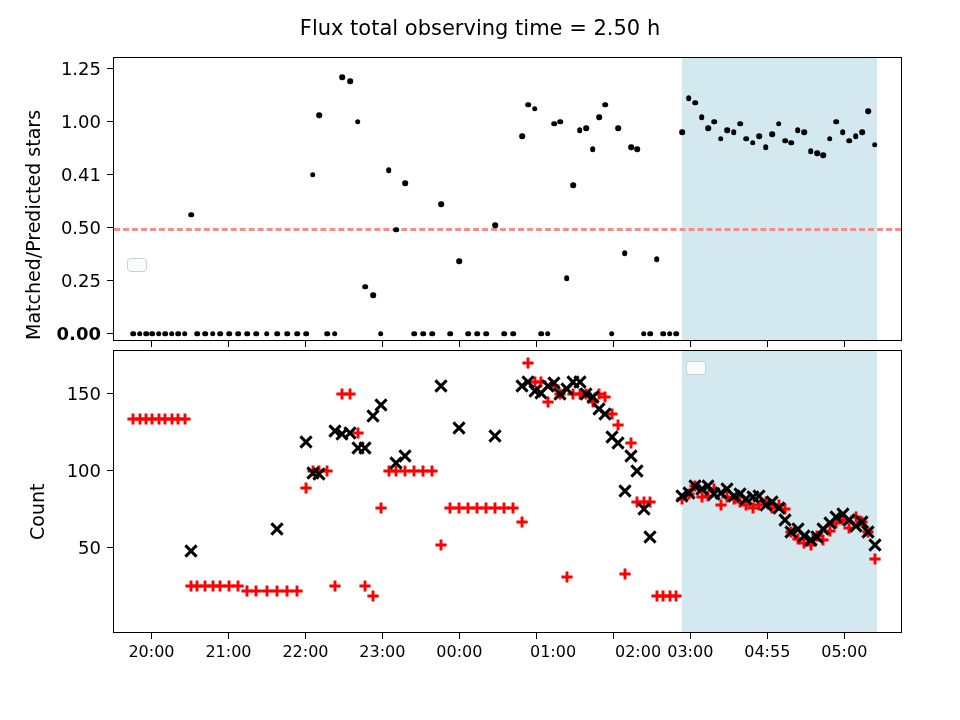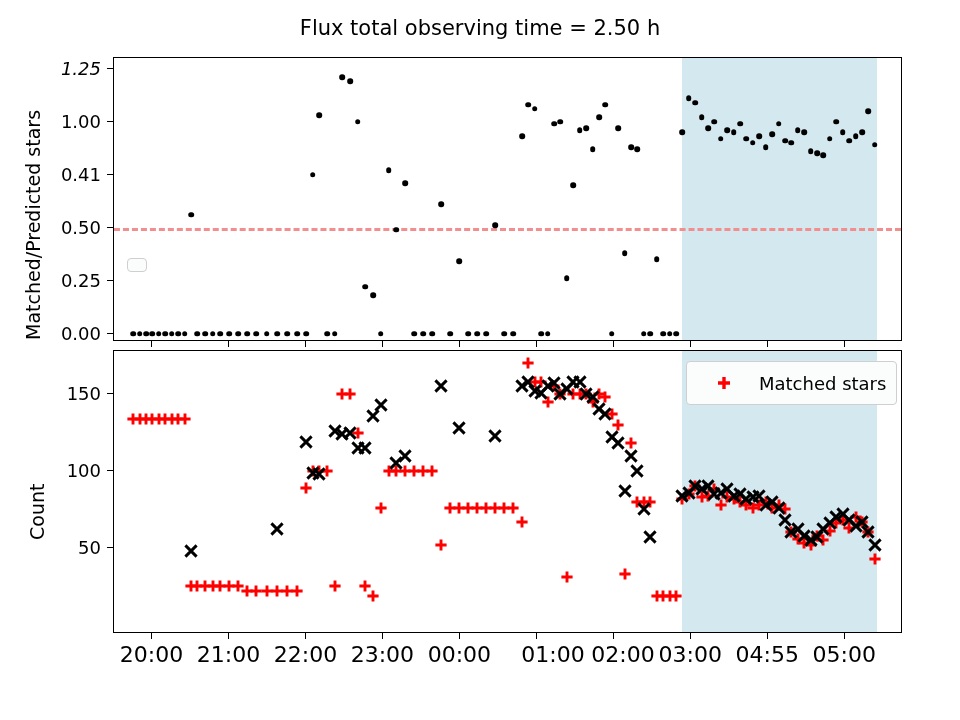--- a/index.html
+++ b/index.html
@@ -26,21 +26,21 @@
          font-size:21px;color:#000;}
 
   .ylab{position:absolute;transform-origin:0 0;white-space:nowrap;font-size:19px;}
   #ylab-top{left:22px;top:340px;transform:rotate(-90deg);}
   #ylab-bot{left:26px;top:540px;transform:rotate(-90deg);}
   #xlab{position:absolute;left:113px;top:676px;width:789px;text-align:center;font-size:19px;}
 
   .ytick{position:absolute;right:0;transform:translate(0,-50%);font-size:18px;
          text-align:right;white-space:nowrap;}
   .ytickmark{position:absolute;height:0;border-top:1.6px solid #000;width:6px;}
-  .xtick{position:absolute;transform:translate(-50%,0);font-size:22px;white-space:nowrap;}
+  .xtick{position:absolute;transform:translate(-50%,0);font-size:16px;white-space:nowrap;}
   .xtickmark{position:absolute;width:0;border-left:1.6px solid #000;height:6px;}
 
   .legend{position:absolute;box-sizing:border-box;background:#fbfcfc;
           border:1px solid #cfcfcf;border-radius:4px;padding:6px 10px 6px 8px;
           font-size:18px;}
   .legrow{display:flex;align-items:center;height:30px;}
   .legkey{width:58px;display:flex;align-items:center;justify-content:center;}
   .legtxt{padding-left:6px;white-space:nowrap;}
   .dashkey{width:46px;height:0;border-top:3px dashed #f28e8e;}
   .dotkey{width:6px;height:6px;border-radius:50%;background:#000;}
@@ -49,31 +49,31 @@
 </style>
 </head>
 <body>
 
 <div id="fig">
 
   <div class="title">Flux total observing time = 2.50 h</div>
 
   <div class="ylab" id="ylab-top">Matched/Predicted stars</div>
   <div id="ytick-top">
-      <div class="ytick" style="top: 332.522px; right: 859px;">0.00</div>
+      <div class="ytick" style="top: 332.522px; right: 859px; font-weight: bold;">0.00</div>
       <div class="ytickmark" style="top: 332.522px; left: 107px;"></div>
       <div class="ytick" style="top: 279.537px; right: 859px;">0.25</div>
       <div class="ytickmark" style="top: 279.537px; left: 107px;"></div>
       <div class="ytick" style="top: 226.552px; right: 859px;">0.50</div>
       <div class="ytickmark" style="top: 226.552px; left: 107px;"></div>
       <div class="ytick" style="top: 173.567px; right: 859px;">0.41</div>
       <div class="ytickmark" style="top: 173.567px; left: 107px;"></div>
       <div class="ytick" style="top: 120.582px; right: 859px;">1.00</div>
       <div class="ytickmark" style="top: 120.582px; left: 107px;"></div>
-      <div class="ytick" style="top: 67.597px; right: 859px; font-style: italic;">1.25</div>
+      <div class="ytick" style="top: 67.597px; right: 859px;">1.25</div>
       <div class="ytickmark" style="top: 67.597px; left: 107px;"></div>
     </div>
 
   <div class="axes" id="ax-top">
     <div class="plotarea" id="plot-top">
         <div class="shade" style="left: 568.337px; width: 195.005px; background: rgb(212, 232, 239);"></div>
         <div class="thresh" style="top: 169.552px; border-top-color: rgb(242, 142, 142);"></div>
         <div class="pt" style="left: 19.2439px; top: 275.522px; background: rgb(0, 0, 0);"></div>
         <div class="pt" style="left: 25.6585px; top: 275.522px; background: rgb(0, 0, 0);"></div>
         <div class="pt" style="left: 32.0732px; top: 275.522px; background: rgb(0, 0, 0);"></div>
@@ -1059,28 +1059,20 @@
         </div>
         <div class="mk" style="left: 760.776px; top: 193.793px;">
           <svg width="16" height="16" viewBox="-8 -8 16 16">
             <path d="M-5.6,-5.6 L5.6,5.6 M-5.6,5.6 L5.6,-5.6" stroke="#000000" stroke-width="2.9" stroke-linecap="butt"></path>
           </svg>
         </div>
       </div>
   </div>
 
   <div class="legend" id="legend-bot">
-    <div class="legrow">
-      <span class="legkey">
-        <svg width="20" height="20" viewBox="-10 -10 20 20">
-            <path d="M-6,0 H6 M0,-6 V6" stroke="#ff0000" stroke-width="3.4" stroke-linecap="butt"></path>
-          </svg>
-      </span>
-      <span class="legtxt">Matched stars</span>
-    </div>
   </div>
 
   <div id="xtick-group">
       <div class="xtick" style="left: 151.488px; top: 642px;">20:00</div>
       <div class="xtickmark" style="left: 151.488px; top: 341px;"></div>
       <div class="xtickmark" style="left: 151.488px; top: 633px;"></div>
       <div class="xtick" style="left: 228.463px; top: 642px;">21:00</div>
       <div class="xtickmark" style="left: 228.463px; top: 341px;"></div>
       <div class="xtickmark" style="left: 228.463px; top: 633px;"></div>
       <div class="xtick" style="left: 305.439px; top: 642px;">22:00</div>
@@ -1088,21 +1080,21 @@
       <div class="xtickmark" style="left: 305.439px; top: 633px;"></div>
       <div class="xtick" style="left: 382.415px; top: 642px;">23:00</div>
       <div class="xtickmark" style="left: 382.415px; top: 341px;"></div>
       <div class="xtickmark" style="left: 382.415px; top: 633px;"></div>
       <div class="xtick" style="left: 459.39px; top: 642px;">00:00</div>
       <div class="xtickmark" style="left: 459.39px; top: 341px;"></div>
       <div class="xtickmark" style="left: 459.39px; top: 633px;"></div>
       <div class="xtick" style="left: 553px; top: 642px;">01:00</div>
       <div class="xtickmark" style="left: 536.366px; top: 341px;"></div>
       <div class="xtickmark" style="left: 536.366px; top: 633px;"></div>
-      <div class="xtick" style="left: 623px; top: 642px;">02:00</div>
+      <div class="xtick" style="left: 638px; top: 642px;">02:00</div>
       <div class="xtickmark" style="left: 613.341px; top: 341px;"></div>
       <div class="xtickmark" style="left: 613.341px; top: 633px;"></div>
       <div class="xtick" style="left: 690.317px; top: 642px;">03:00</div>
       <div class="xtickmark" style="left: 690.317px; top: 341px;"></div>
       <div class="xtickmark" style="left: 690.317px; top: 633px;"></div>
       <div class="xtick" style="left: 767.293px; top: 642px;">04:55</div>
       <div class="xtickmark" style="left: 767.293px; top: 341px;"></div>
       <div class="xtickmark" style="left: 767.293px; top: 633px;"></div>
       <div class="xtick" style="left: 844.268px; top: 642px;">05:00</div>
       <div class="xtickmark" style="left: 844.268px; top: 341px;"></div>

